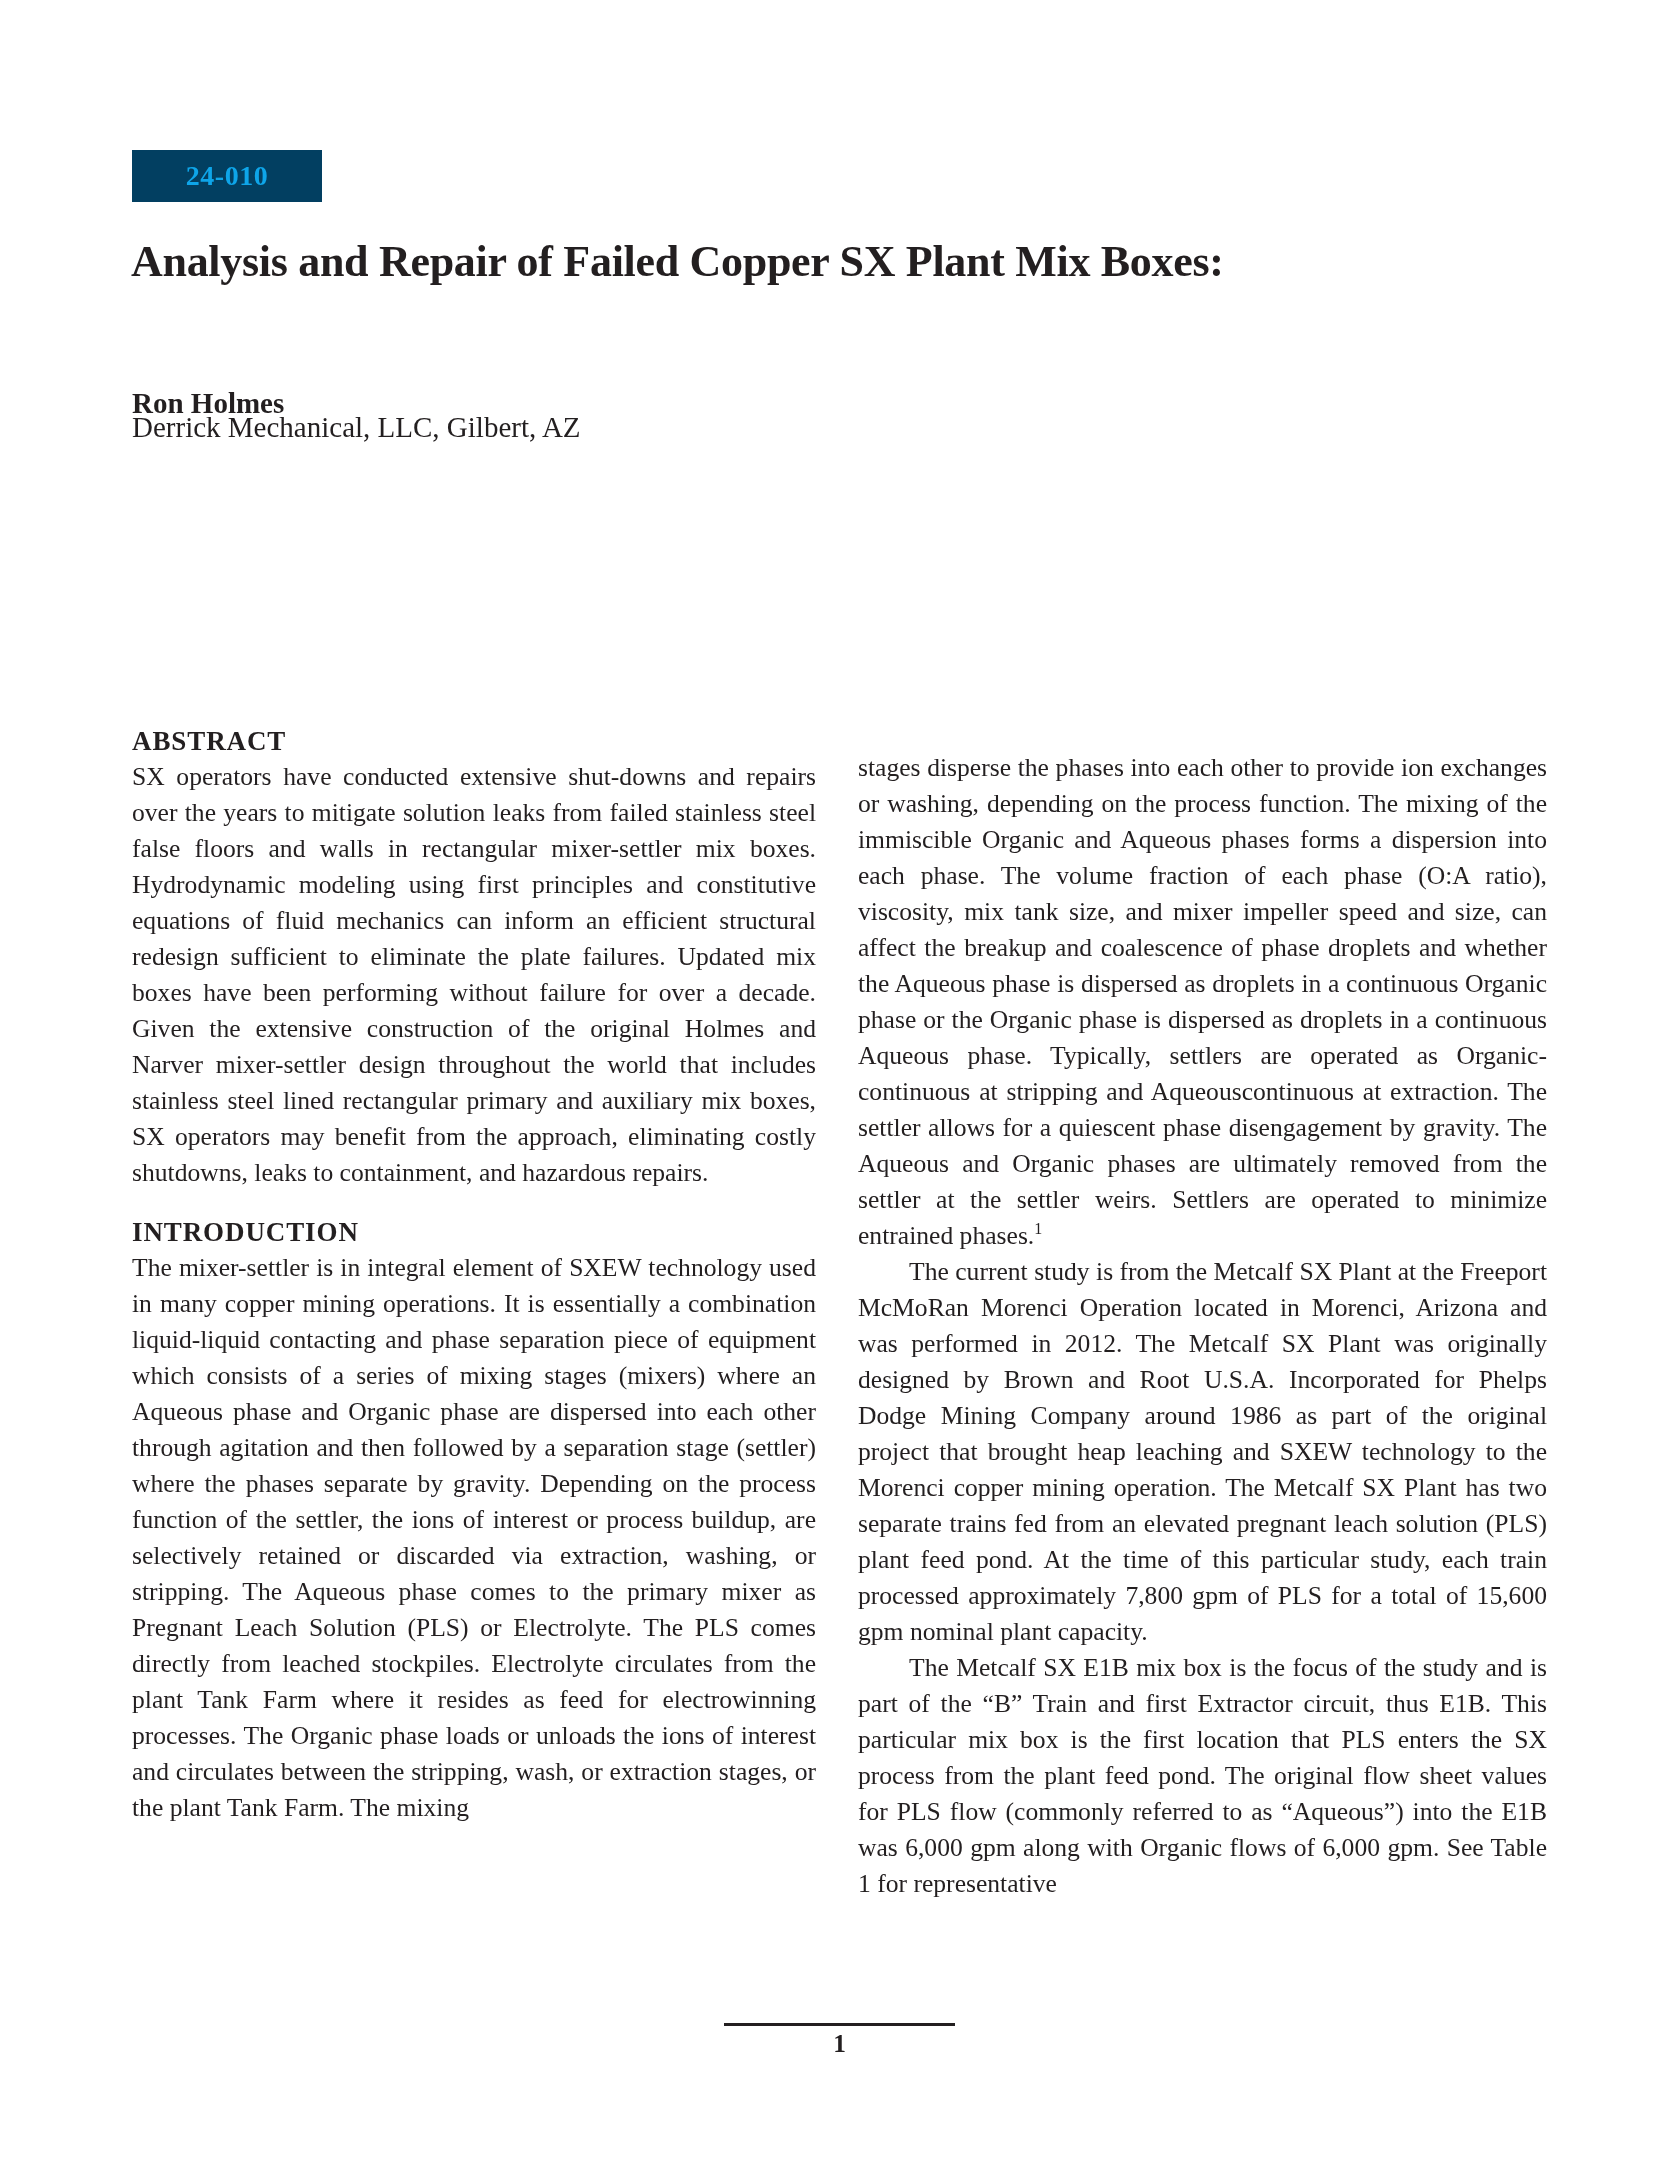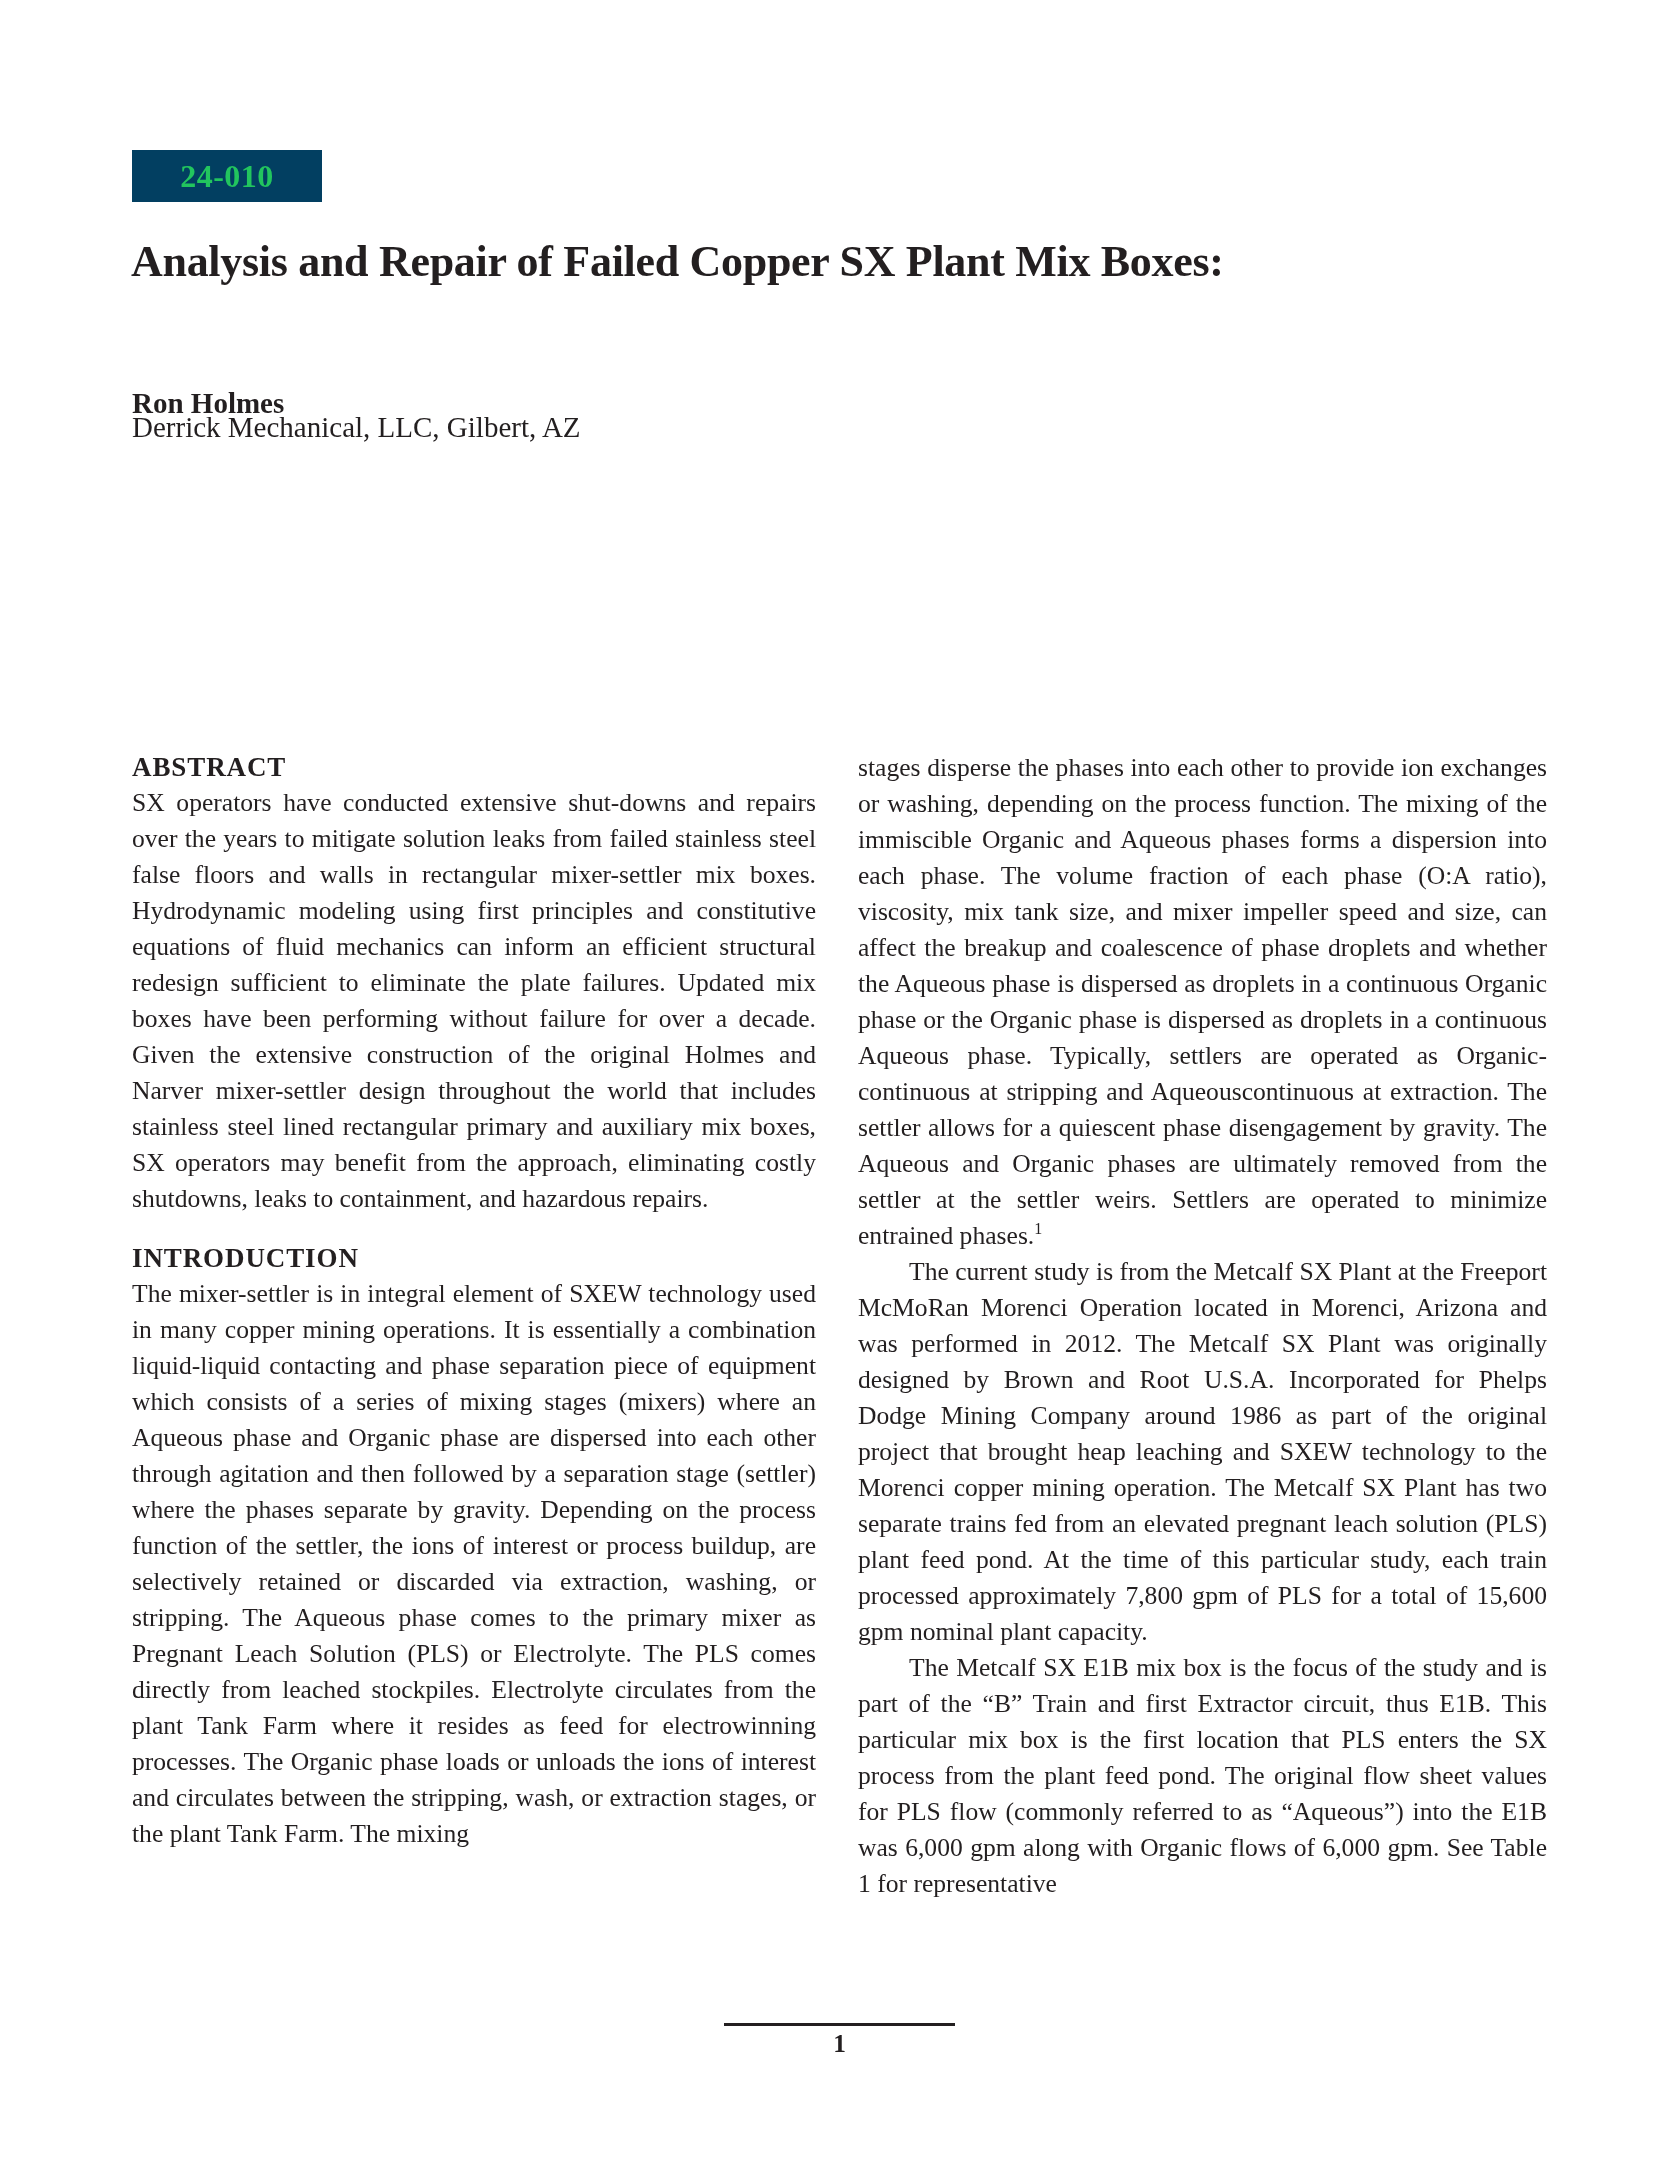--- a/index.html
+++ b/index.html
@@ -3,40 +3,40 @@
 <meta charset="utf-8">
 <style>
   html, body { margin: 0; padding: 0; background: #ffffff; }
   body {
     width: 1680px; height: 2174px; position: relative; overflow: hidden;
     font-family: "Liberation Serif", "DejaVu Serif", serif;
     color: #231f20;
   }
   .badge {
     position: absolute; left: 132px; top: 150px; width: 190px; height: 52px;
-    background: #023f61; color: #22c55e;
-    font-weight: bold; font-size: 32px; line-height: 52px; text-align: center;
+    background: #023f61; color: #0ea5e9;
+    font-weight: bold; font-size: 28px; line-height: 52px; text-align: center;
     letter-spacing: 0.5px;
   }
   .title {
     position: absolute; left: 131px; top: 232px; width: 1412px;
     font-weight: bold; font-size: 44px; line-height: 60px; margin: 0;
     letter-spacing: -0.3px;
   }
   .title span { display: block; white-space: nowrap; }
   .author {
     position: absolute; left: 132px; top: 384px;
     font-weight: bold; font-size: 29px; line-height: 38px;
   }
   .affil {
     position: absolute; left: 132px; top: 408px;
     font-size: 29px; line-height: 38px;
   }
   .col {
-    position: absolute; top: 749px;
+    position: absolute; top: 723px;
     font-size: 25.6px; line-height: 36px;
     text-align: justify; hyphens: manual;
   }
   .col.left { left: 132px; width: 684px; }
   .col.right { left: 858px; width: 689px; top: 750px; }
   .col p { margin: 0; }
   .col p.indent { text-indent: 51px; }
   .h-sec {
     font-weight: bold; font-size: 27px; line-height: 36px;
     letter-spacing: 0.9px; margin: 0;

